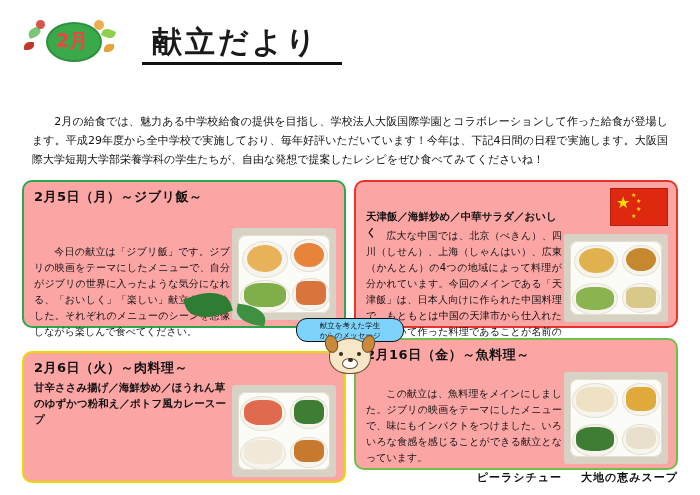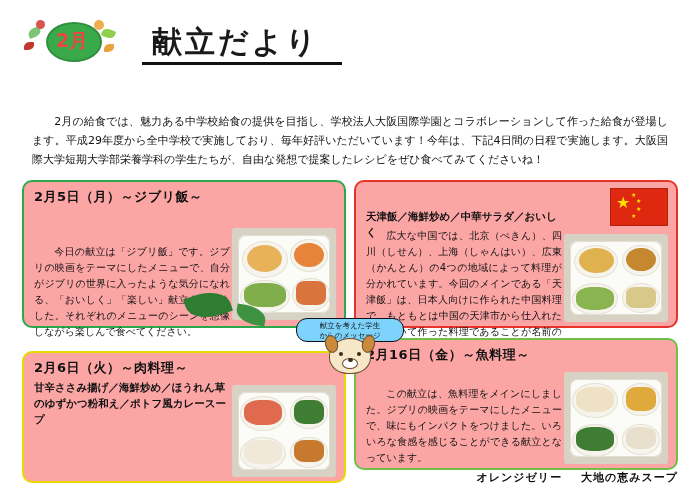--- a/index.html
+++ b/index.html
@@ -450,17 +450,17 @@
       <div class="ear left"></div>
       <div class="ear right"></div>
       <div class="eye left"></div>
       <div class="eye right"></div>
       <div class="snout"></div>
       <div class="nose"></div>
     </div>
   </div>
 
   <div class="footer">
-    <span>オレンジゼリー</span>
+    <span>ピーラシチュー</span>
     <span>大地の恵みスープ</span>
   </div>
 
 </div>
 
 </body></html>

